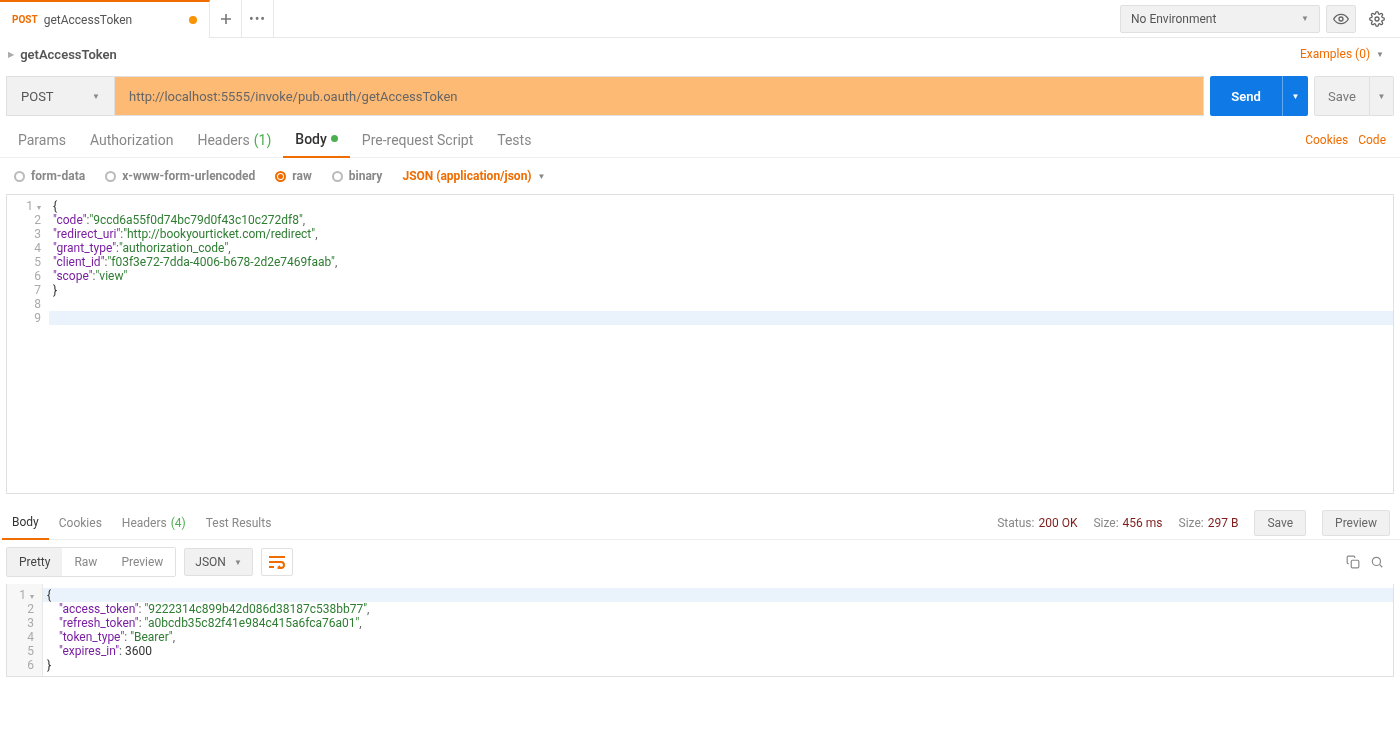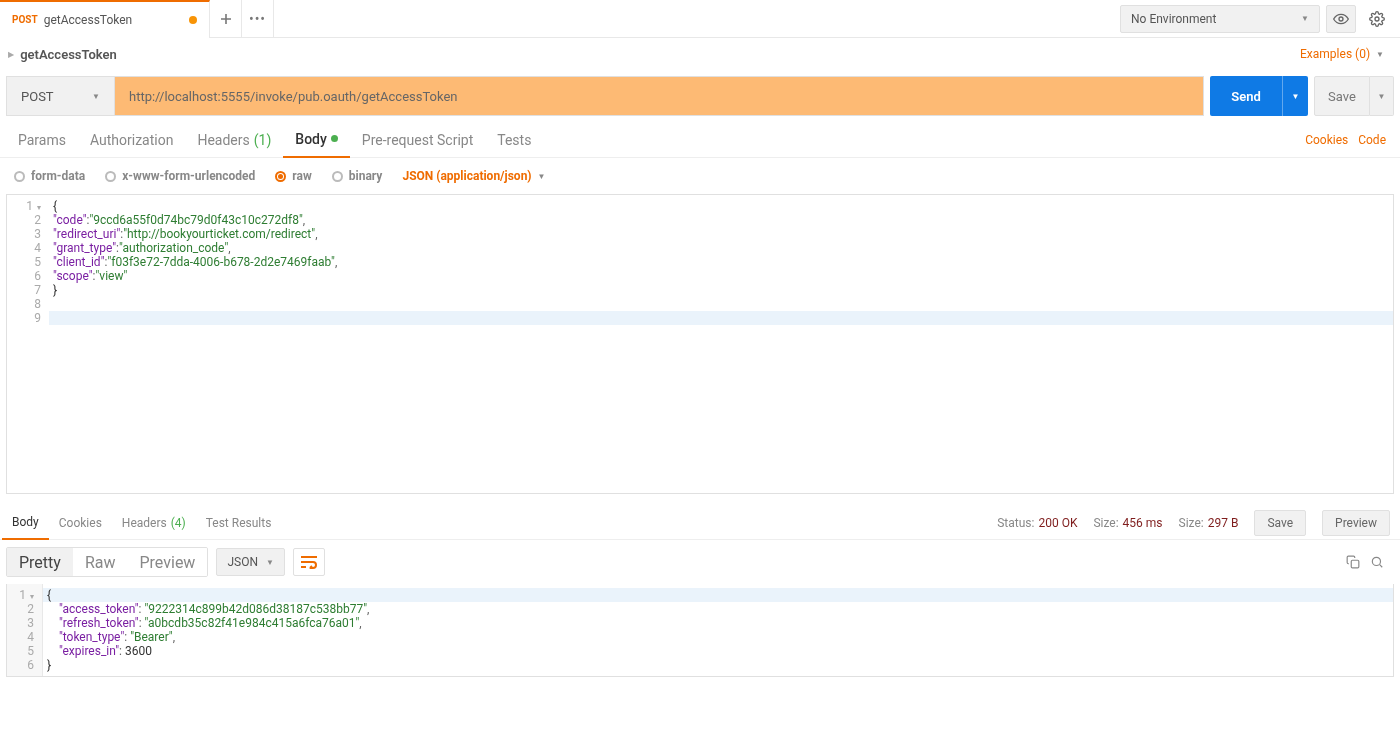--- a/index.html
+++ b/index.html
@@ -58,21 +58,21 @@
 .response-panel { margin-top: 12px; }
 .resp-tabs-row { display: flex; align-items: center; border-bottom: 1px solid #eee; height: 34px; padding: 0 2px; }
 .resp-tab { padding: 0 10px; height: 34px; display: flex; align-items: center; color: #888; font-size: 12px; cursor: pointer; gap: 4px; }
 .resp-tab.active { color: #333; border-bottom: 2px solid #ef6c00; }
 .resp-tab .count { color: #4caf50; }
 .resp-status-bar { margin-left: auto; display: flex; align-items: center; gap: 16px; font-size: 12px; color: #888; padding-right: 8px;}
 .resp-status-bar .val { color: #7f1d1d; margin-left: 4px; }
 .pill-btn { height: 26px; display: flex; align-items: center; padding: 0 12px; background: #f1f1f1; border: 1px solid #e0e0e0; color: #666; cursor: pointer; border-radius: 2px; font-size: 12px;}
 .resp-viewmode-row { display: flex; align-items: center; gap: 8px; height: 44px; padding: 0 6px; }
 .viewmode-group { display: flex; border: 1px solid #e0e0e0; border-radius: 2px; overflow: hidden;}
-.viewmode-group .vm { height: 28px; display: flex; align-items: center; padding: 0 12px; color: #888; font-size: 16px; cursor: pointer; background: #fff; }
+.viewmode-group .vm { height: 28px; display: flex; align-items: center; padding: 0 12px; color: #888; font-size: 12px; cursor: pointer; background: #fff; }
 .viewmode-group .vm.active { background: #f1f1f1; color: #444; }
 .lang-select { height: 28px; display: flex; align-items: center; padding: 0 10px; background: #f1f1f1; border: 1px solid #e0e0e0; color: #555; cursor: pointer; border-radius: 2px; gap:8px; font-size:12px;}
 .wrap-icon-btn { width: 32px; height: 28px; display: flex; align-items: center; justify-content: center; background: #fff; border: 1px solid #e0e0e0; cursor: pointer; border-radius: 2px; }
 .wrap-icon-btn svg { stroke: #ef6c00; }
 .resp-right-icons { margin-left: auto; display: flex; gap: 10px; padding-right: 10px; color: #888;}
 .resp-right-icons .ic { cursor: pointer; }
 .resp-editor-box { margin: 0 6px; border: 1px solid #e0e0e0; border-top: none; }
 .resp-editor-box .gutter { background: #f7f7f7; border-right: 1px solid #e8e8e8; width: 36px;}
 .resp-editor-box .gutter .gl { position: relative;}
 .resp-editor-box .code-lines .ln.hl { background: #eaf3fb; }

